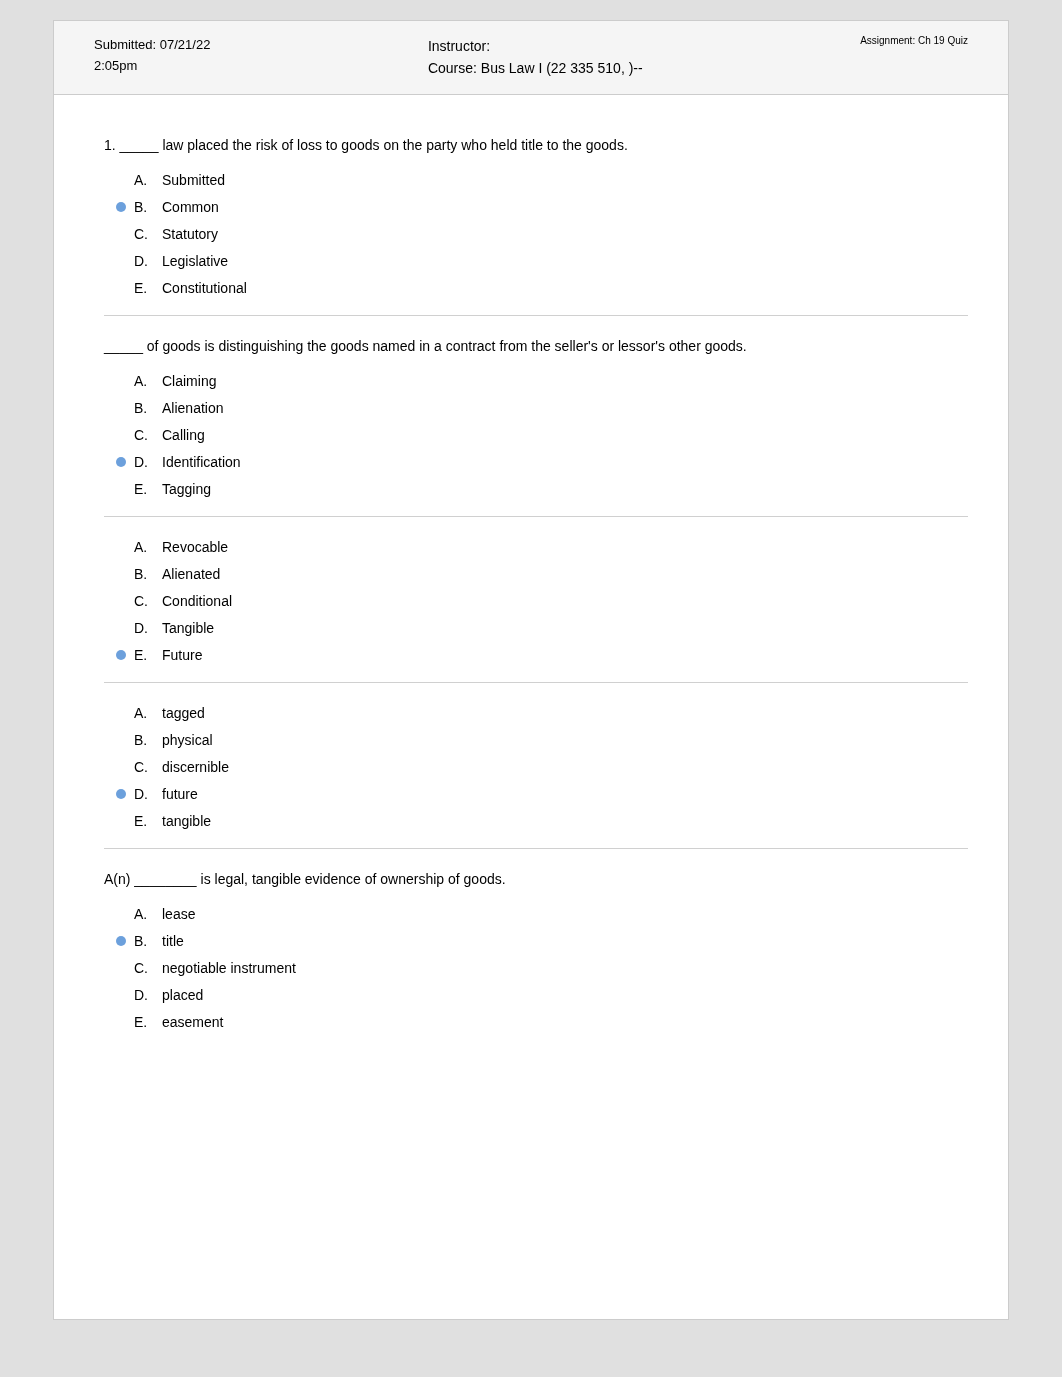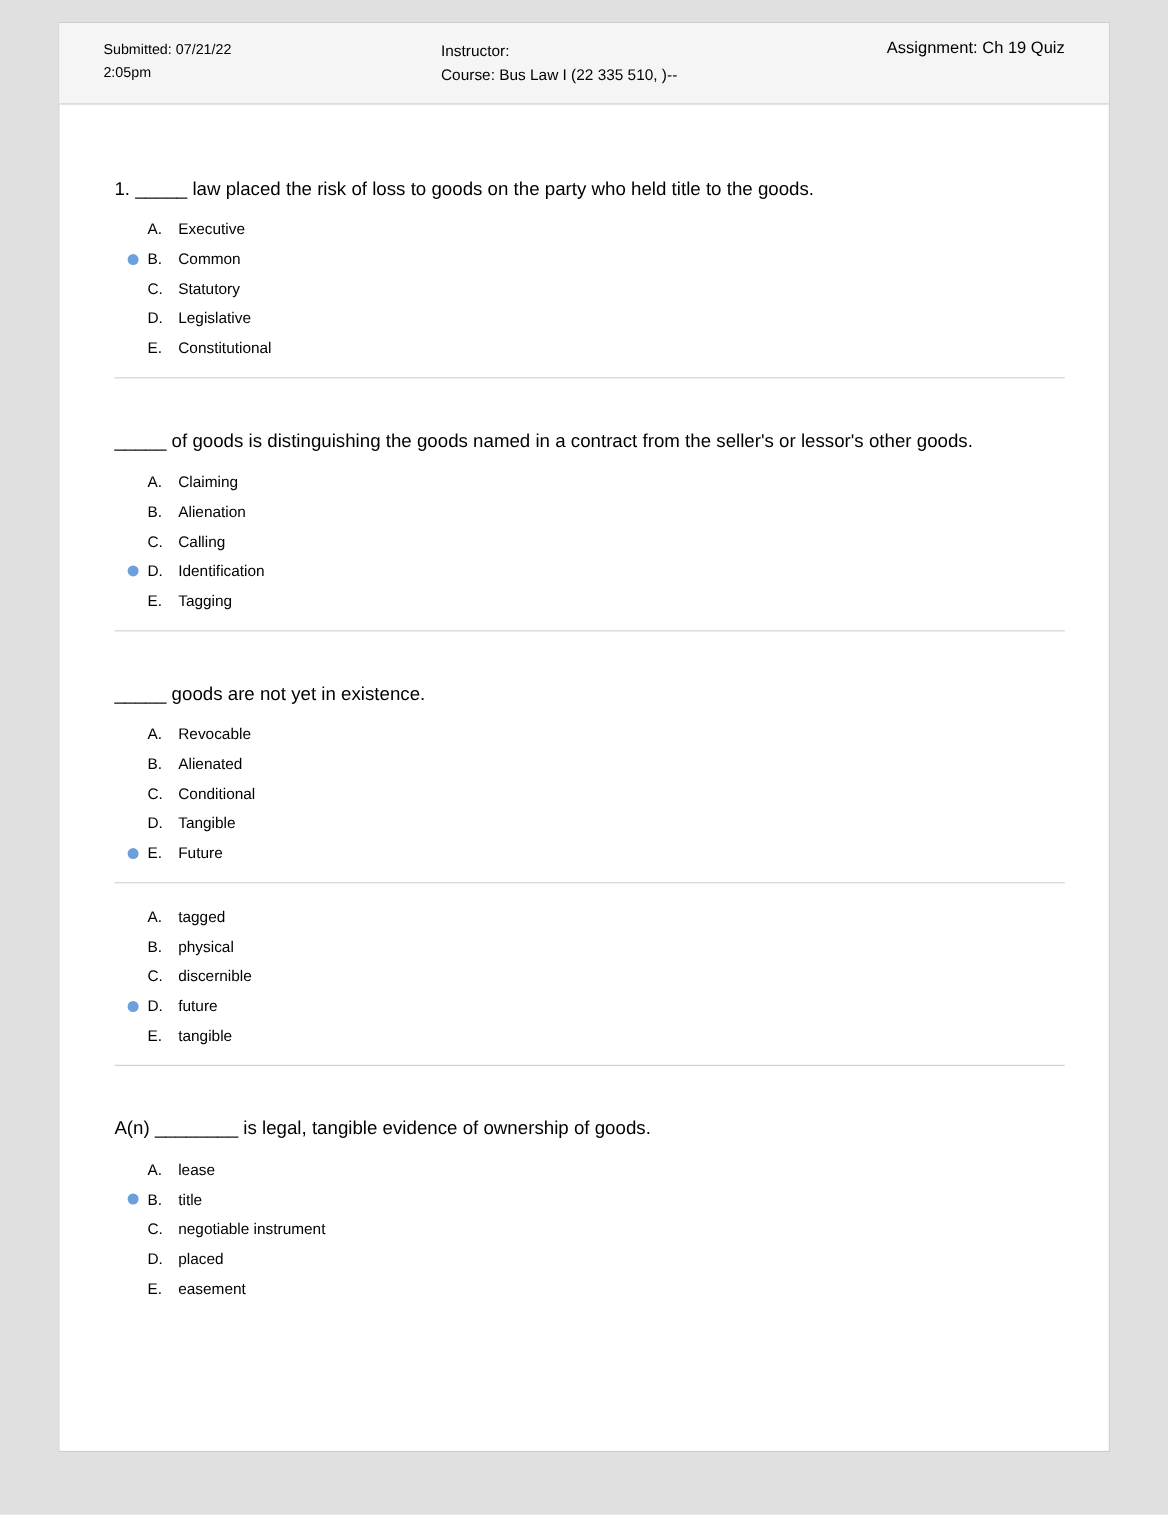--- a/index.html
+++ b/index.html
@@ -28,38 +28,37 @@
     }
     .header-left {
       font-size: 13px;
       line-height: 1.6;
     }
     .header-center {
       font-size: 14px;
       line-height: 1.6;
     }
     .header-right {
-      font-size: 15px;
+      font-size: 10px;
     }
     .content {
       padding: 20px 40px 40px 50px;
     }
     .question-block {
       margin-bottom: 0;
       padding: 20px 0 10px 0;
       border-bottom: 1px solid #d0d0d0;
     }
     .question-block:last-child {
       border-bottom: none;
     }
     .question-text {
-      font-size: 17px;
+      font-size: 14px;
       margin-bottom: 14px;
       line-height: 1.5;
-      margin-top: 24px;
     }
     .options {
       list-style: none;
       padding-left: 30px;
     }
     .option-item {
       display: flex;
       align-items: center;
       margin-bottom: 6px;
       font-size: 14px;
@@ -107,21 +106,21 @@
     </div>
   </div>
 
   <div class="content">
 
   <div class="question-block">
         <div class="question-text"><span>1.  </span>_____ law placed the risk of loss to goods on the party who held title to the goods.</div>
         <ul class="options">
           <li class="option-item">
             <span class="option-letter">A.</span>
-            <span class="option-text">Executive</span>
+            <span class="option-text">Submitted</span>
           </li>
           <li class="option-item">
             <span class="answer-dot"></span>
             <span class="option-letter">B.</span>
             <span class="option-text">Common</span>
           </li>
           <li class="option-item">
             <span class="option-letter">C.</span>
             <span class="option-text">Statutory</span>
           </li>
@@ -155,21 +154,20 @@
             <span class="option-letter">D.</span>
             <span class="option-text">Identification</span>
           </li>
           <li class="option-item">
             <span class="option-letter">E.</span>
             <span class="option-text">Tagging</span>
           </li>
         </ul>
       </div>
       <div class="question-block">
-        <div class="question-text">_____ goods are not yet in existence.</div>
         <ul class="options">
           <li class="option-item">
             <span class="option-letter">A.</span>
             <span class="option-text">Revocable</span>
           </li>
           <li class="option-item">
             <span class="option-letter">B.</span>
             <span class="option-text">Alienated</span>
           </li>
           <li class="option-item">

